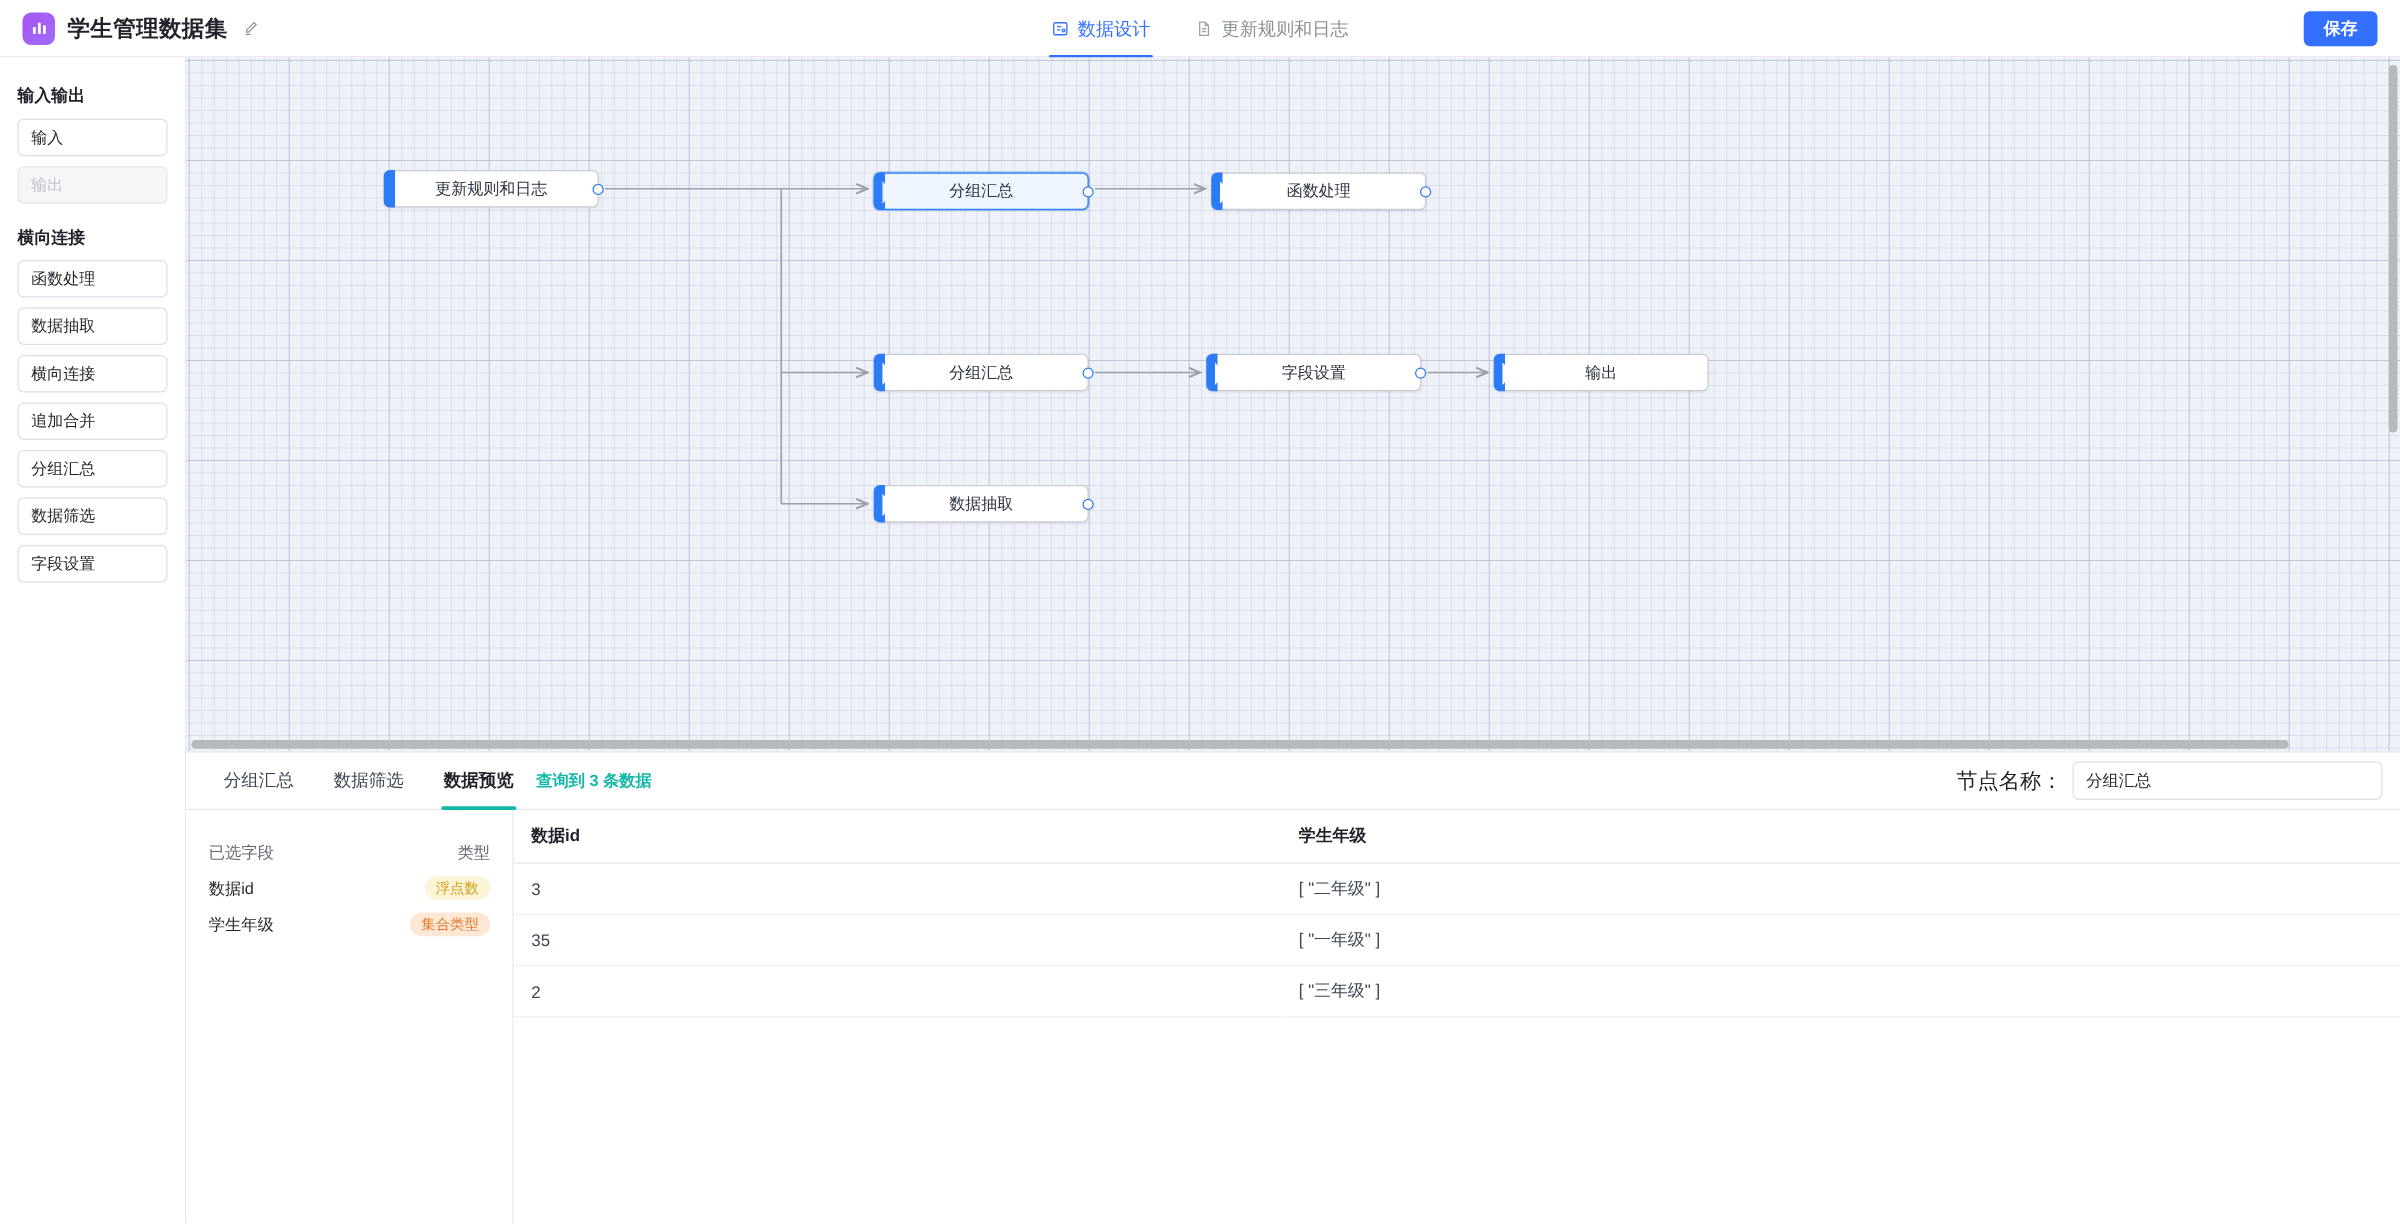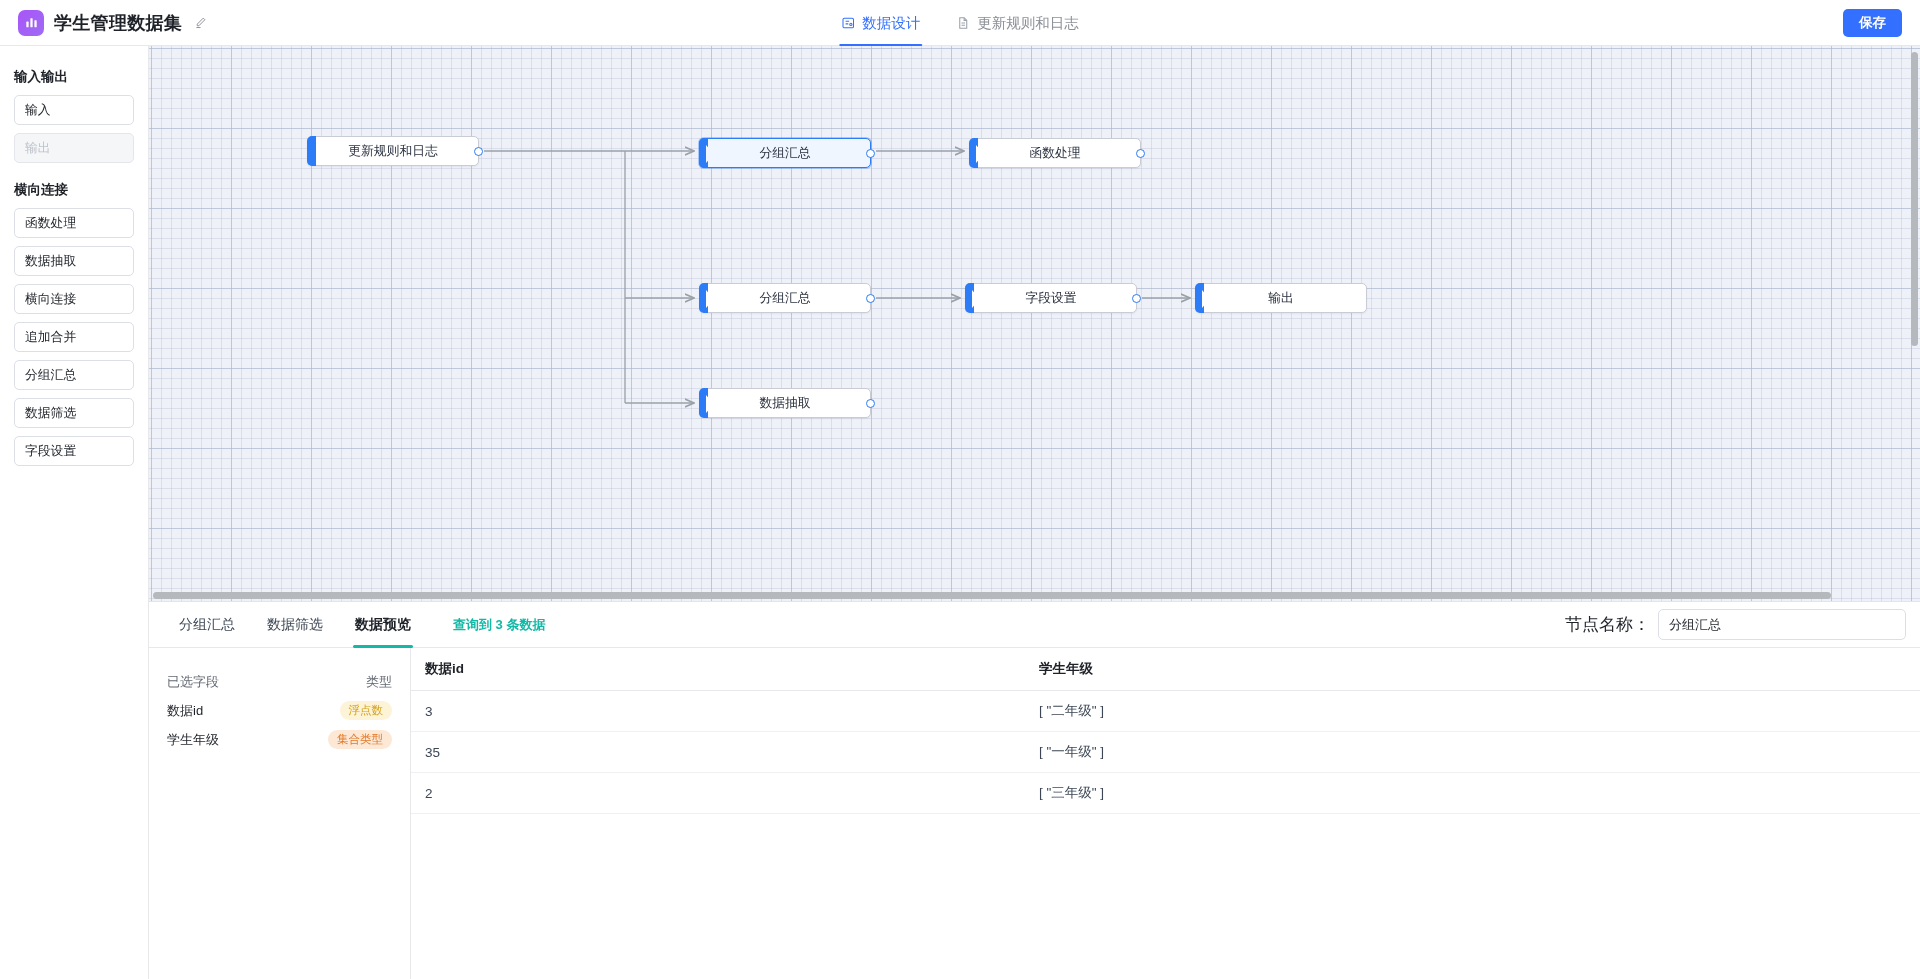--- a/index.html
+++ b/index.html
@@ -130,21 +130,21 @@
   }
   .bp-tab {
     font-size: 14px; color: #3c4654; padding: 0 16px; line-height: 45px;
     height: 46px; cursor: pointer; position: relative; font-weight: 500;
   }
   .bp-tab.active { color: #1f2329; font-weight: 700; }
   .bp-tab.active::after {
     content: ""; position: absolute; left: 14px; right: 14px; bottom: 0;
     height: 3px; background: #14b8a6; border-radius: 2px;
   }
-  .bp-count { font-size: 13px; color: #14b8a6; margin-left: 26px; font-weight: 600; }
+  .bp-count { font-size: 13px; color: #14b8a6; margin-left: 2px; font-weight: 600; }
   .node-name-box {
     position: absolute; right: 14px; top: 7px;
     display: flex; align-items: center; gap: 8px;
   }
   .node-name-label { font-size: 17px; color: #1f2329; font-weight: 400; }
   .node-name-input {
     width: 248px; height: 31px; border: 1px solid #dcdfe5; border-radius: 5px;
     padding: 0 10px; font-size: 13px; color: #1f2329;
     font-family: inherit; background: #fff; outline: none;
   }

